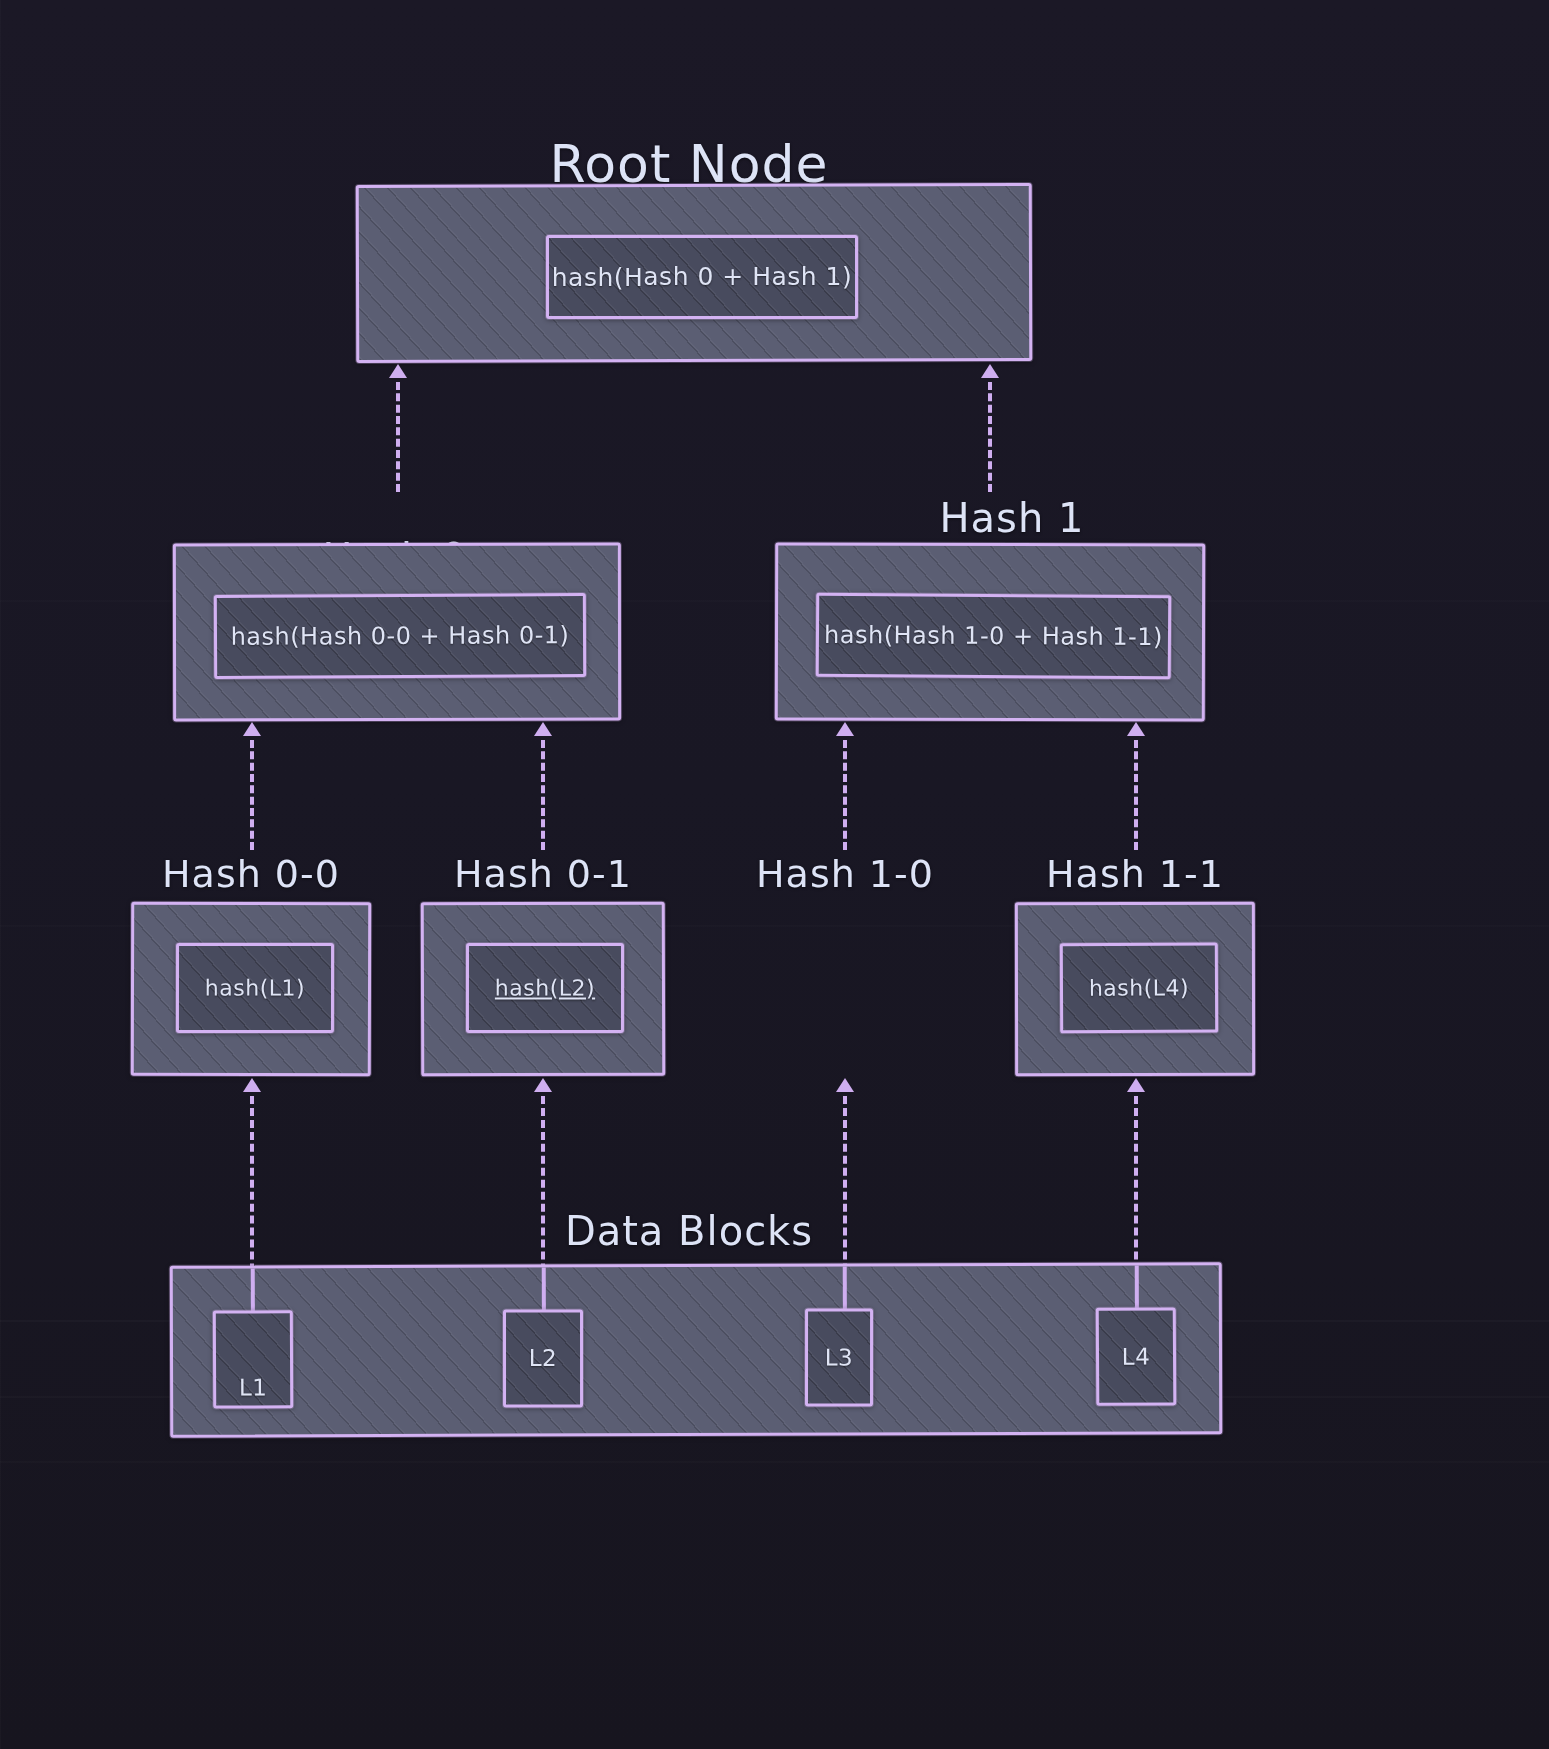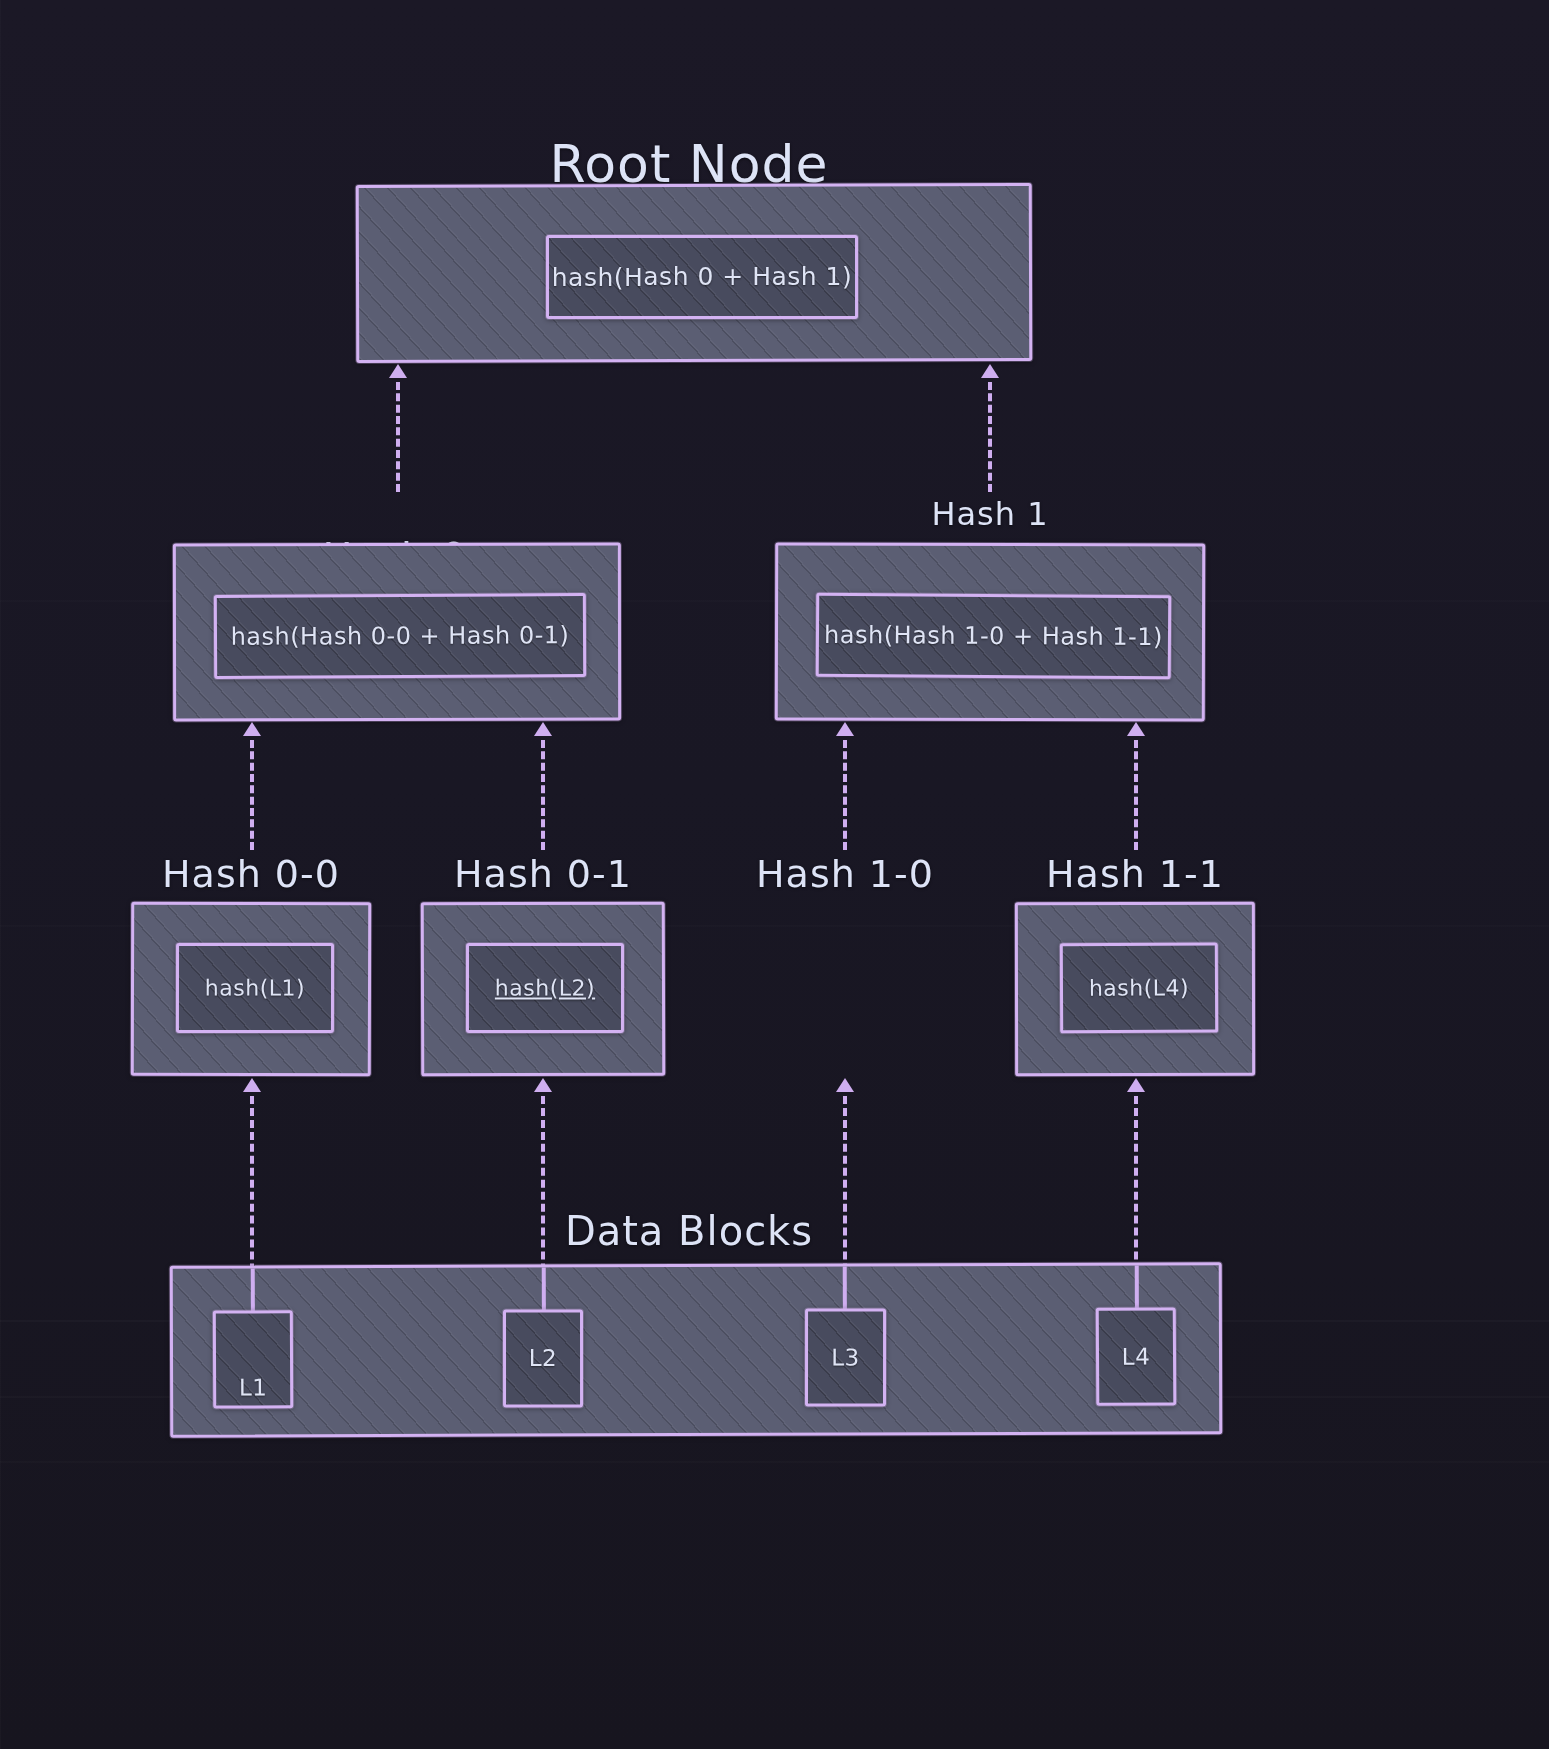--- a/index.html
+++ b/index.html
@@ -131,21 +131,21 @@
   <div class="arrowhead" style="left:981px; top:364px;"></div>
 
   <div class="caption" style="left:180px; top:495px; width:430px; font-size:40px;margin-top:40px;">Hash 0</div>
 
   <div class="sbox j3" style="left:173px; top:543px; width:448px; height:178px;">
     <div class="sbox inner j1" style="left:38px; top:48px; width:372px; height:84px;">
       <div class="boxtext" style="font-size:24px;">hash(Hash 0-0 + Hash 0-1)</div>
     </div>
   </div>
 
-  <div class="caption" style="left:775px; top:495px; width:430px; font-size:32px;">Hash 1</div>
+  <div class="caption" style="left:797px; top:495px; width:430px; font-size:40px;">Hash 1</div>
 
   <div class="sbox j2" style="left:775px; top:543px; width:430px; height:178px;">
     <div class="sbox inner j4" style="left:38px; top:48px; width:355px; height:84px;">
       <div class="boxtext" style="font-size:24px;">hash(Hash 1-0 + Hash 1-1)</div>
     </div>
   </div>
 
   <div class="conn" style="left:250px; top:740px; height:110px;"></div>
   <div class="arrowhead" style="left:243px; top:722px;"></div>
 
@@ -203,21 +203,21 @@
     <div class="stub" style="left:962px; top:0px; height:44px;"></div>
 
     <div class="sbox inner j3" style="left:40px; top:42px; width:80px; height:98px;">
       <div class="boxtext" style="font-size:23px;margin-top:28px;">L1</div>
     </div>
 
     <div class="sbox inner j2" style="left:330px; top:42px; width:80px; height:98px;">
       <div class="boxtext" style="font-size:23px;">L2</div>
     </div>
 
-    <div class="sbox inner j4" style="left:632px; top:42px; width:81px; height:98px;">
+    <div class="sbox inner j4" style="left:632px; top:42px; width:68px; height:98px;">
       <div class="boxtext" style="font-size:23px;">L3</div>
     </div>
 
     <div class="sbox inner j1" style="left:923px; top:42px; width:80px; height:98px;">
       <div class="boxtext" style="font-size:23px;">L4</div>
     </div>
 
   </div>
 
 </div>

